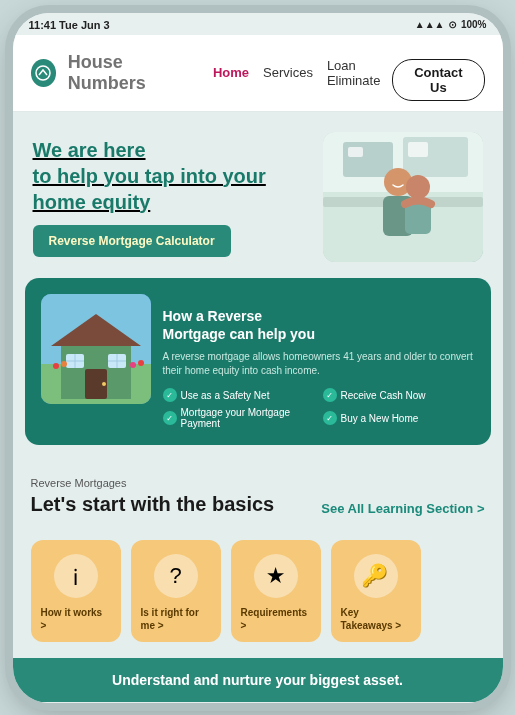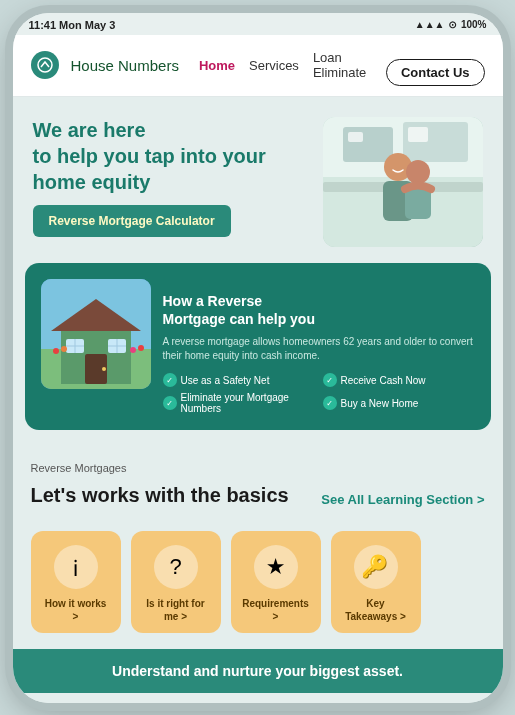--- a/index.html
+++ b/index.html
@@ -46,21 +46,21 @@
       flex-shrink: 0;
     }
     .logo-mark {
       width: 28px; height: 28px;
       background: #2a8a7a;
       border-radius: 50%;
       display: flex; align-items: center; justify-content: center;
       color: #fff; font-size: 13px; font-weight: bold;
     }
     .brand-name {
-      font-size: 15px; font-weight: 400; color: #14532d;
+      font-size: 18px; font-weight: 700; color: #737373;
       margin-right: 8px;
     }
     .nav-links { display: flex; gap: 14px; align-items: center; flex: 1; }
     .nav-link { font-size: 13px; color: #333; text-decoration: none; }
     .nav-link.active { font-weight: 700; color: #be185d; }
     .contact-btn {
       background: transparent;
       border: 1.5px solid #1a1a1a;
       border-radius: 20px;
       padding: 5px 14px;
@@ -72,22 +72,23 @@
     }
     .content {
       flex: 1;
       overflow-y: auto;
       background: #e4eeed;
     }
     .hero {
       padding: 20px 20px 16px;
       display: flex;
       gap: 24px;
-      align-items: flex-start;
+      align-items: center;
       background: #e4eeed;
+      text-decoration: underline;
     }
     .hero-text { flex: 1; }
     .hero-title {
       font-size: 20px;
       font-weight: 700;
       color: #1a7a6a;
       line-height: 1.3;
       margin-bottom: 10px;
     }
     .hero-desc {
@@ -161,21 +162,21 @@
       color: #fff;
     }
     .feature-check {
       width: 14px; height: 14px;
       background: #2aba9a;
       border-radius: 50%;
       display: flex; align-items: center; justify-content: center;
       font-size: 8px; color: #fff; flex-shrink: 0;
     }
     .section-basics { padding: 16px 18px 10px; background: #e4eeed; }
-    .basics-subtitle { font-size: 11px; color: #555; margin-bottom: 10px; }
+    .basics-subtitle { font-size: 11px; color: #555; margin-bottom: 4px; }
     .basics-title { font-size: 20px; font-weight: 700; color: #1a1a1a; }
     .basics-header {
       display: flex;
       justify-content: space-between;
       align-items: flex-end;
       margin-bottom: 14px;
     }
     .see-all { font-size: 13px; color: #1a8a7a; font-weight: 600; cursor: pointer; }
     .cards-row {
       display: flex;
@@ -199,42 +200,42 @@
       width: 44px; height: 44px;
       background: rgba(255,255,255,0.4);
       border-radius: 50%;
       display: flex; align-items: center; justify-content: center;
       font-size: 22px;
     }
     .learn-label {
       font-size: 10px;
       color: #5a3a00;
       font-weight: 600;
-      text-align: center;
+      text-align: left;
       line-height: 1.3;
     }
     .bottom-banner {
       background: #2a8a7a;
       padding: 14px 20px;
       text-align: center;
     }
     .bottom-text {
       font-size: 14px;
       font-weight: 700;
       color: #fff;
     }
   </style>
 </head>
 <body>
 
 <div class="tablet-frame">
 
   <div class="status-bar">
     <span>
-      <span>11:41</span> <span>Mon May 3</span>
+      <span>11:41</span> <span>Tue Jun 3</span>
     </span>
     <div class="status-right">
       <span>▲▲▲</span>
       <span>⊙</span>
       <span>100%</span>
     </div>
   </div>
 
   <div class="navbar">
     <div class="logo-mark">
@@ -317,47 +318,47 @@
           <circle cx="23" cy="70" r="3" fill="#e88040"></circle>
           <circle cx="92" cy="71" r="3" fill="#e84080"></circle>
           <circle cx="100" cy="69" r="3" fill="#e84040"></circle>
         </svg>
       </div>
       <div class="card-content">
         <div class="card-title">
           <span>How a Reverse</span><br>
           <span>Mortgage  can help you</span>
         </div>
-        <div class="card-desc">A reverse mortgage allows homeowners 62 years and older to convert their home equity into cash income.</div>
+        <div class="card-desc">A reverse mortgage allows homeowners 41 years and older to convert their home equity into cash income.</div>
         <div class="card-features">
           <div class="feature-item">
             <div class="feature-check">✓</div>
             <span>Use as a Safety Net</span>
           </div>
           <div class="feature-item">
             <div class="feature-check">✓</div>
             <span>Receive Cash Now</span>
           </div>
           <div class="feature-item">
             <div class="feature-check">✓</div>
-            <span>Eliminate your Mortgage Numbers</span>
+            <span>Mortgage your Mortgage Payment</span>
           </div>
           <div class="feature-item">
             <div class="feature-check">✓</div>
             <span>Buy a New Home</span>
           </div>
         </div>
       </div>
     </div>
 
     <div class="section-basics">
       <div class="basics-header">
         <div>
           <div class="basics-subtitle">Reverse Mortgages</div>
-          <div class="basics-title">Let's works with the basics</div>
+          <div class="basics-title">Let's start with the basics</div>
         </div>
         <div class="see-all">See All Learning Section &gt;</div>
       </div>
     </div>
 
     <div class="cards-row">
       <div class="learn-card">
         <div class="learn-icon">ℹ</div>
         <div class="learn-label">How it works &gt;</div>
       </div>

